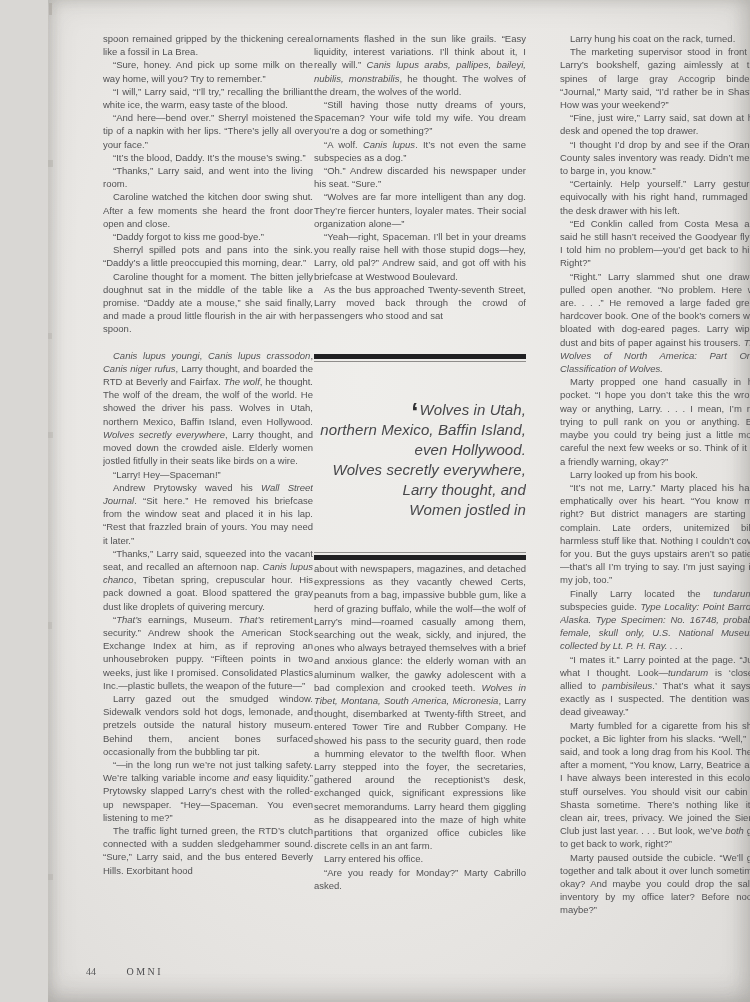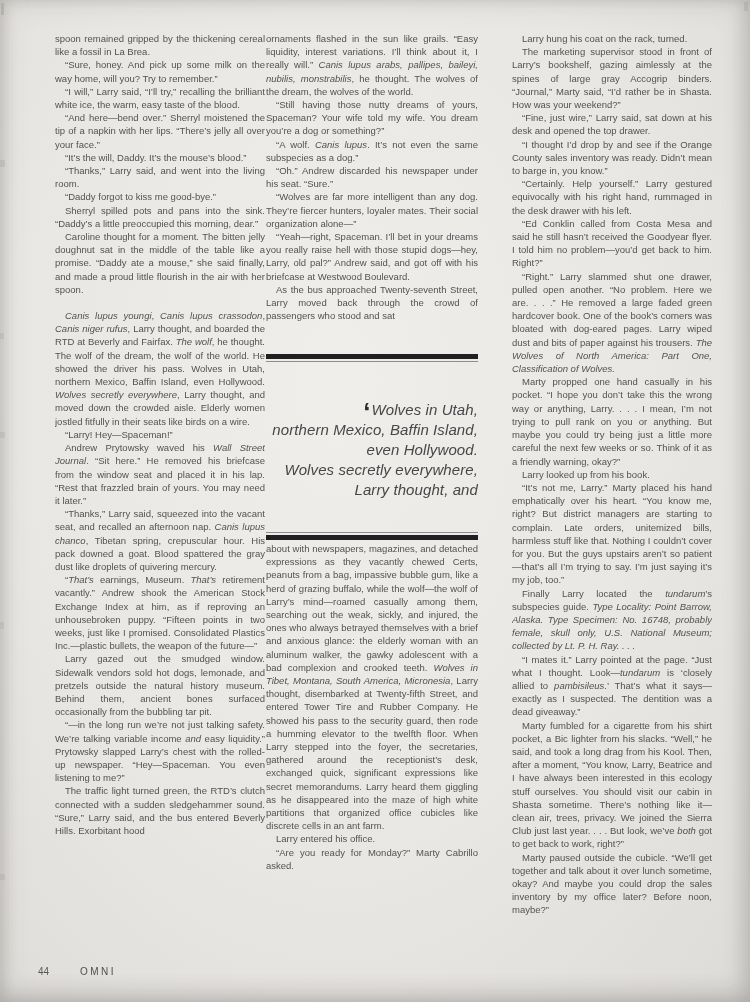--- a/index.html
+++ b/index.html
@@ -8,20 +8,21 @@
     background: #d9d7d4;
     font-family: "Liberation Sans", sans-serif;
   }
   .page {
     position: absolute; inset: 0;
     background: radial-gradient(ellipse at 45% 38%, #efeeeb 0%, #e9e7e4 55%, #dddbd8 100%);
     box-shadow: inset 0 0 30px rgba(90,85,80,.16),
                 inset -9px 0 16px rgba(90,85,80,.10),
                 inset 0 -12px 18px rgba(90,85,80,.12),
                 inset 6px 0 10px rgba(90,85,80,.08);
+    margin-left: 48px;
   }
   .col {
     position: absolute; top: 32px;
     font-size: 9.5px; line-height: 13.2px; color: #525254;
     text-align: justify;
     -webkit-hyphens: auto; hyphens: auto;
   }
   .col1 { left: 55px;  width: 210px; height: 930px; overflow: hidden; }
   .col2 { left: 266px; width: 212px; height: 935px; overflow: hidden; }
   .col3 { left: 512px; width: 200px; height: 935px; overflow: hidden; }
@@ -47,21 +48,21 @@
   .pq-line { white-space: nowrap; }
   .pq-mark {
     font-style: normal; font-weight: bold;
     font-size: 26px; line-height: 0;
     position: relative; top: 6px;
     color: #2f2f32; margin: 0 1px;
   }
 
   .footer {
     position: absolute; left: 38px; top: 966px;
-    font-size: 10px; color: #58585a;
+    font-size: 10px; color: #58585a; font-family: Liberation Serif, serif;
   }
   .footer .mag { margin-left: 28px; letter-spacing: 2.5px; color: #4e4e50; }
 
   
   .artifact { position: absolute; background: #a7a29b; }
   .a1 { left: 1px; top: 3px;  width: 3px; height: 12px; opacity: .55; }
   .a2 { left: 0;   top: 160px; width: 5px; height: 7px; opacity: .35; }
   .a3 { left: 0;   top: 333px; width: 4px; height: 6px; opacity: .30; }
   .a4 { left: 0;   top: 432px; width: 5px; height: 6px; opacity: .30; }
   .a5 { left: 0;   top: 622px; width: 4px; height: 7px; opacity: .28; }
@@ -78,30 +79,31 @@
   <div class="artifact a4"></div>
   <div class="artifact a5"></div>
   <div class="artifact a6"></div>
   <div class="artifact a7"></div>
 
   <div class="col col1">
       <p class="para noindent"><span>spoon remained gripped by the thickening cereal like a fossil in La Brea.</span></p>
       <p class="para"><span>“Sure, honey. And pick up some milk on the way home, will you? Try to remember.”</span></p>
       <p class="para"><span>“I will,” Larry said, “I’ll try,” recalling the brilliant white ice, the warm, easy taste of the blood.</span></p>
       <p class="para"><span>“And here—bend over.” Sherryl moistened the tip of a napkin with her lips. “There’s jelly all over your face.”</span></p>
-      <p class="para"><span>“It’s the will, Daddy. It’s the mouse’s blood.”</span></p>
+      <p class="para"><span>“It’s the blood, Daddy. It’s the mouse’s swing.”</span></p>
       <p class="para"><span>“Thanks,” Larry said, and went into the living room.</span></p>
+      <p class="para"><span>Caroline watched the kitchen door swing shut. After a few moments she heard the front door open and close.</span></p>
       <p class="para"><span>“Daddy forgot to kiss me good-bye.”</span></p>
       <p class="para"><span>Sherryl spilled pots and pans into the sink. “Daddy’s a little preoccupied this morning, dear.”</span></p>
       <p class="para"><span>Caroline thought for a moment. The bitten jelly doughnut sat in the middle of the table like a promise. “Daddy ate a mouse,” she said finally, and made a proud little flourish in the air with her spoon.</span></p>
       <p class="para gap"><i>Canis lupus youngi</i><span>, </span><i>Canis lupus crassodon</i><span>, </span><i>Canis niger rufus</i><span>, Larry thought, and boarded the RTD at Beverly and Fairfax. </span><i>The wolf</i><span>, he thought. The wolf of the dream, the wolf of the world. He showed the driver his pass. Wolves in Utah, northern Mexico, Baffin Island, even Hollywood. </span><i>Wolves secretly everywhere</i><span>, Larry thought, and moved down the crowded aisle. Elderly women jostled fitfully in their seats like birds on a wire.</span></p>
       <p class="para"><span>“Larry! Hey—Spaceman!”</span></p>
       <p class="para"><span>Andrew Prytowsky waved his </span><i>Wall Street Journal</i><span>. “Sit here.” He removed his briefcase from the window seat and placed it in his lap. “Rest that frazzled brain of yours. You may need it later.”</span></p>
       <p class="para"><span>“Thanks,” Larry said, squeezed into the vacant seat, and recalled an afternoon nap. </span><i>Canis lupus chanco</i><span>, Tibetan spring, crepuscular hour. His pack downed a goat. Blood spattered the gray dust like droplets of quivering mercury.</span></p>
-      <p class="para"><span>“</span><i>That’s</i><span> earnings, Museum. </span><i>That’s</i><span> retirement vacantly.” Andrew shook the American Stock Exchange Index at him, as if reproving an unhousebroken puppy. “Fifteen points in two weeks, just like I promised. Consolidated Plastics Inc.—plastic bullets, the weapon of the future—”</span></p>
+      <p class="para"><span>“</span><i>That’s</i><span> earnings, Museum. </span><i>That’s</i><span> retirement security.” Andrew shook the American Stock Exchange Index at him, as if reproving an unhousebroken puppy. “Fifteen points in two weeks, just like I promised. Consolidated Plastics Inc.—plastic bullets, the weapon of the future—”</span></p>
       <p class="para"><span>Larry gazed out the smudged window. Sidewalk vendors sold hot dogs, lemonade, and pretzels outside the natural history museum. Behind them, ancient bones surfaced occasionally from the bubbling tar pit.</span></p>
       <p class="para"><span>“—in the long run we’re not just talking safety. We’re talking variable income </span><i>and</i><span> easy liquidity.” Prytowsky slapped Larry’s chest with the rolled-up newspaper. “Hey—Spaceman. You even listening to me?”</span></p>
       <p class="para"><span>The traffic light turned green, the RTD’s clutch connected with a sudden sledgehammer sound. “Sure,” Larry said, and the bus entered Beverly Hills. Exorbitant hood</span></p>
     </div>
 
   <div class="col col2">
     <div class="block-top">
         <p class="para noindent"><span>ornaments flashed in the sun like grails. “Easy liquidity, interest variations. I’ll think about it, I really will.” </span><i>Canis lupus arabs, pallipes, baileyi, nubilis, monstrabilis</i><span>, he thought. The wolves of the dream, the wolves of the world.</span></p>
         <p class="para"><span>“Still having those nutty dreams of yours, Spaceman? Your wife told my wife. You dream you’re a dog or something?”</span></p>
         <p class="para"><span>“A wolf. </span><i>Canis lupus</i><span>. It’s not even the same subspecies as a dog.”</span></p>
@@ -113,20 +115,21 @@
     <div class="rule top">
       <div class="thick"></div>
       <div class="thin"></div>
     </div>
     <div class="pullquote">
         <div class="pq-line"><span class="pq-mark">‘</span>Wolves in Utah,</div>
         <div class="pq-line">northern Mexico, Baffin Island,</div>
         <div class="pq-line">even Hollywood.</div>
         <div class="pq-line">Wolves secretly everywhere,</div>
         <div class="pq-line">Larry thought, and</div>
+        <div class="pq-line">Women jostled in</div>
       </div>
     <div class="rule bottom">
       <div class="thin"></div>
       <div class="thick"></div>
     </div>
     <div class="block-bottom">
         <p class="para noindent"><span>about with newspapers, magazines, and detached expressions as they vacantly chewed Certs, peanuts from a bag, impassive bubble gum, like a herd of grazing buffalo, while the wolf—the wolf of Larry’s mind—roamed casually among them, searching out the weak, sickly, and injured, the ones who always betrayed themselves with a brief and anxious glance: the elderly woman with an aluminum walker, the gawky adolescent with a bad complexion and crooked teeth. </span><i>Wolves in Tibet, Montana, South America, Micronesia</i><span>, Larry thought, disembarked at Twenty-fifth Street, and entered Tower Tire and Rubber Company. He showed his pass to the security guard, then rode a humming elevator to the twelfth floor. When Larry stepped into the foyer, the secretaries, gathered around the receptionist’s desk, exchanged quick, significant expressions like secret memorandums. Larry heard them giggling as he disappeared into the maze of high white partitions that organized office cubicles like discrete cells in an ant farm.</span></p>
         <p class="para"><span>Larry entered his office.</span></p>
         <p class="para"><span>“Are you ready for Monday?” Marty Cabrillo asked.</span></p>
       </div>

